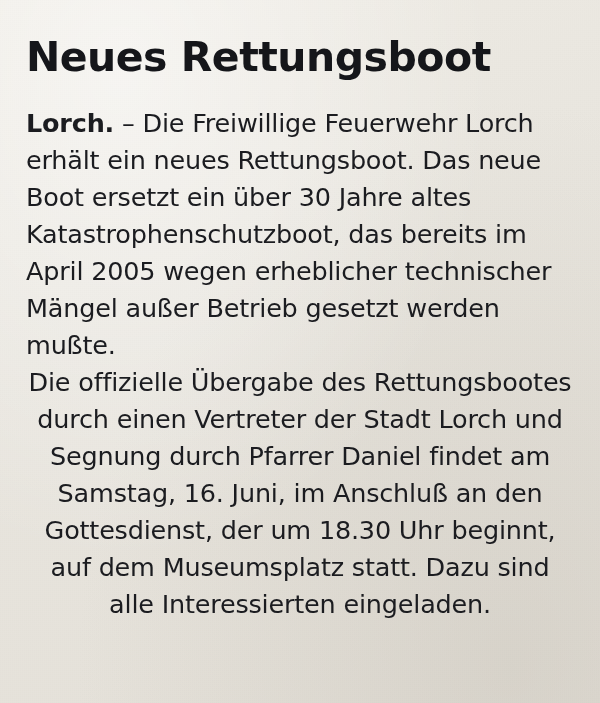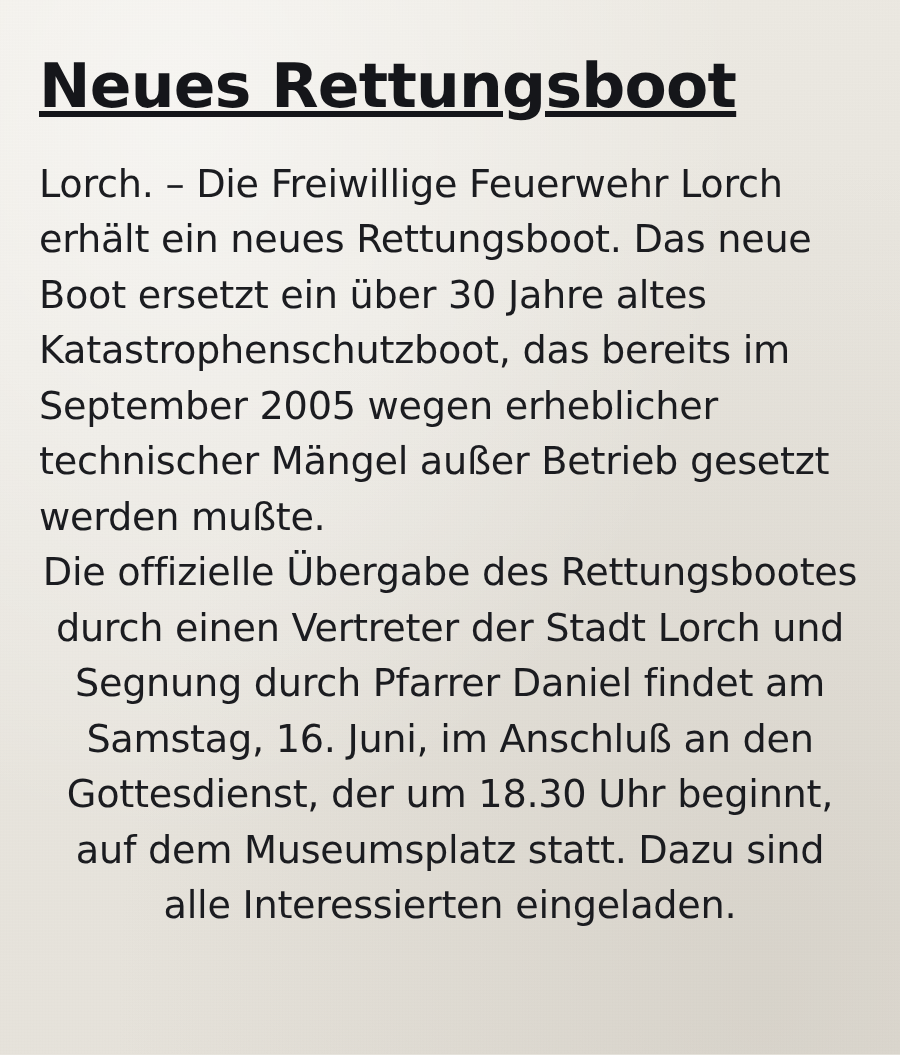--- a/index.html
+++ b/index.html
@@ -40,53 +40,52 @@
   }
   .headline {
     font-family: "DejaVu Sans", sans-serif;
     font-weight: 700;
     font-size: 41px;
     line-height: 1.05;
     letter-spacing: -0.5px;
     color: #15161a;
     margin: 0 0 26px 0;
     white-space: nowrap;
-    text-decoration: underline;
   }
   .article {
     font-family: "DejaVu Sans", sans-serif;
     font-size: 25.5px;
     line-height: 37px;
     color: #1b1c20;
     letter-spacing: -0.2px;
   }
   .para {
     margin: 0;
     text-align: left;
   }
   .para + .para {
     margin-top: 0;
     text-align: center;
   }
   .dateline {
-    font-weight: 400;
+    font-weight: 700;
   }
   .dash {
     font-weight: 400;
   }
 </style>
 </head>
 <body>
 
 <div class="paper"></div>
 <div class="noise"></div>
 
 <div class="clipping">
 
   <h1 class="headline">Neues Rettungsboot</h1>
 
   <div class="article">
-    <p class="para"><span class="dateline">Lorch.</span><span class="dash"> – </span><span>Die Freiwillige Feuerwehr Lorch erhält ein neues Rettungsboot. Das neue Boot ersetzt ein über 30 Jahre altes Katastrophenschutzboot, das bereits im September 2005 wegen erheblicher technischer Mängel außer Betrieb gesetzt werden mußte.</span></p>
+    <p class="para"><span class="dateline">Lorch.</span><span class="dash"> – </span><span>Die Freiwillige Feuerwehr Lorch erhält ein neues Rettungsboot. Das neue Boot ersetzt ein über 30 Jahre altes Katastrophenschutzboot, das bereits im April 2005 wegen erheblicher technischer Mängel außer Betrieb gesetzt werden mußte.</span></p>
 
     <p class="para">Die offizielle Übergabe des Rettungsbootes durch einen Vertreter der Stadt Lorch und Segnung durch Pfarrer Daniel findet am Samstag, 16. Juni, im Anschluß an den Gottesdienst, der um 18.30 Uhr beginnt, auf dem Museumsplatz statt. Dazu sind alle Interessierten eingeladen.</p>
   </div>
 
 </div>
 
 </body></html>

